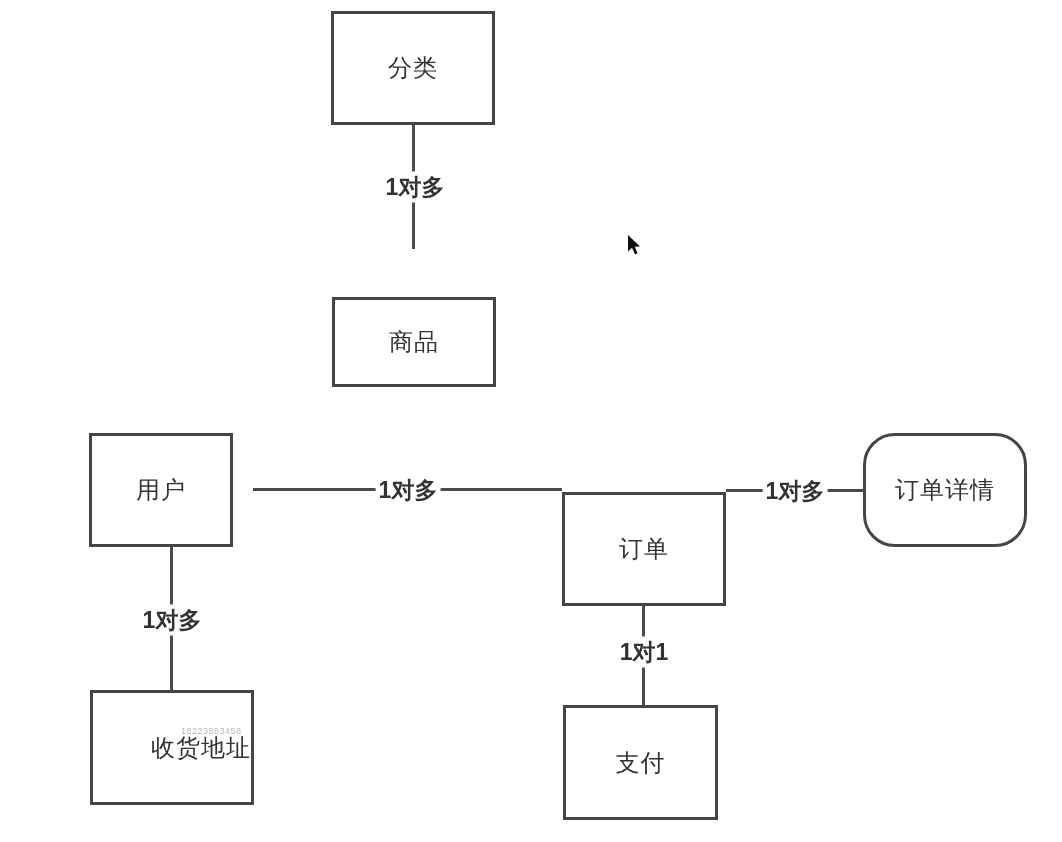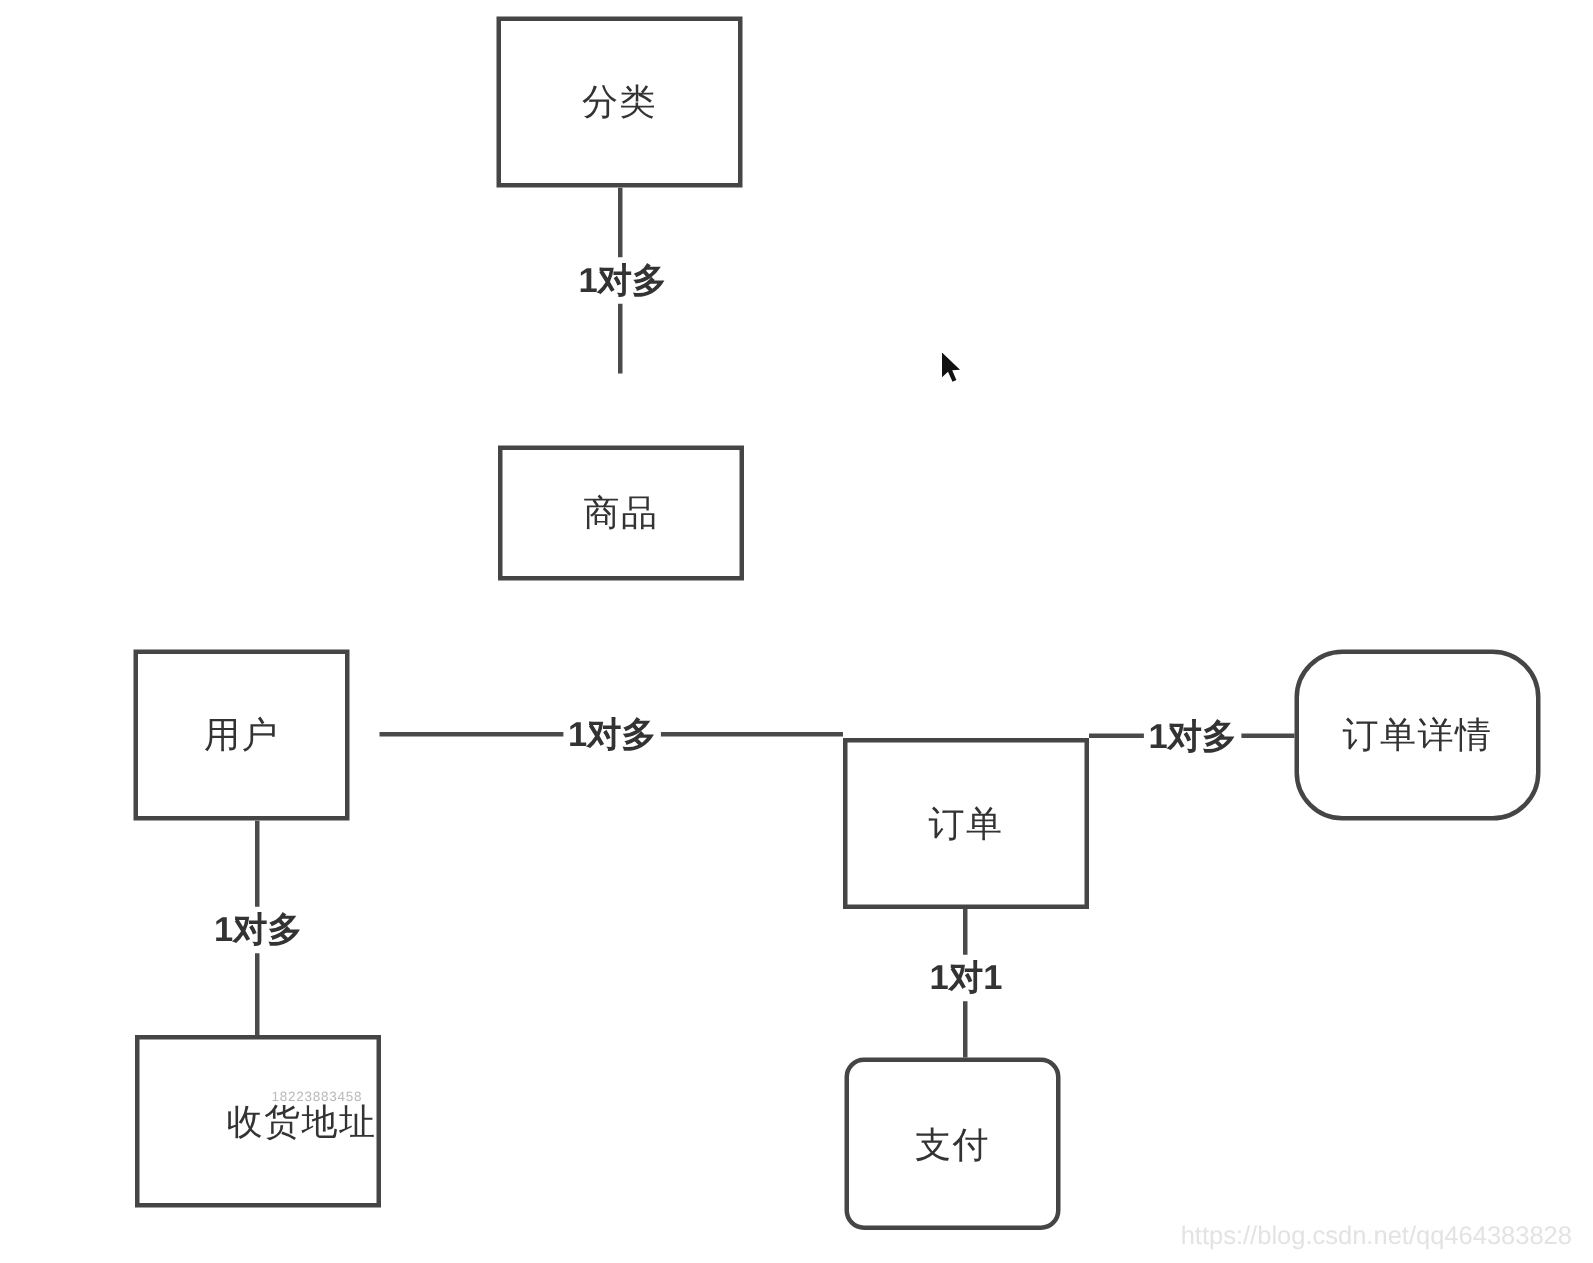--- a/index.html
+++ b/index.html
@@ -96,25 +96,24 @@
   </div>
   <div class="entity" style="left:562px; top:444px; width:164px; height:114px;margin-top:48px;">
     <span>订单</span>
   </div>
   <div class="entity" style="left:863px; top:433px; width:164px; height:114px;border-radius:32px;">
     <span>订单详情</span>
   </div>
   <div class="entity" style="left:90px;  top:690px; width:164px; height:115px;justify-content:flex-end;">
     <span>收货地址</span>
   </div>
-  <div class="entity" style="left:563px; top:705px; width:144px; height:115px;border-radius:13px;">
+  <div class="entity" style="left:563px; top:705px; width:155px; height:115px;">
     <span>支付</span>
   </div>
 
   <div class="faint-mark">18223883458</div>
 
   <svg class="cursor" viewBox="0 0 15 21">
     <path d="M1,0 L1,16.5 L5,12.8 L8,19.5 L10.6,18.3 L7.8,11.8 L13,11.5 Z" fill="#111111"></path>
   </svg>
 
-  <div class="csdn-watermark">https://blog.csdn.net/qq464383828</div>
 
 </div>
 
 </body></html>

